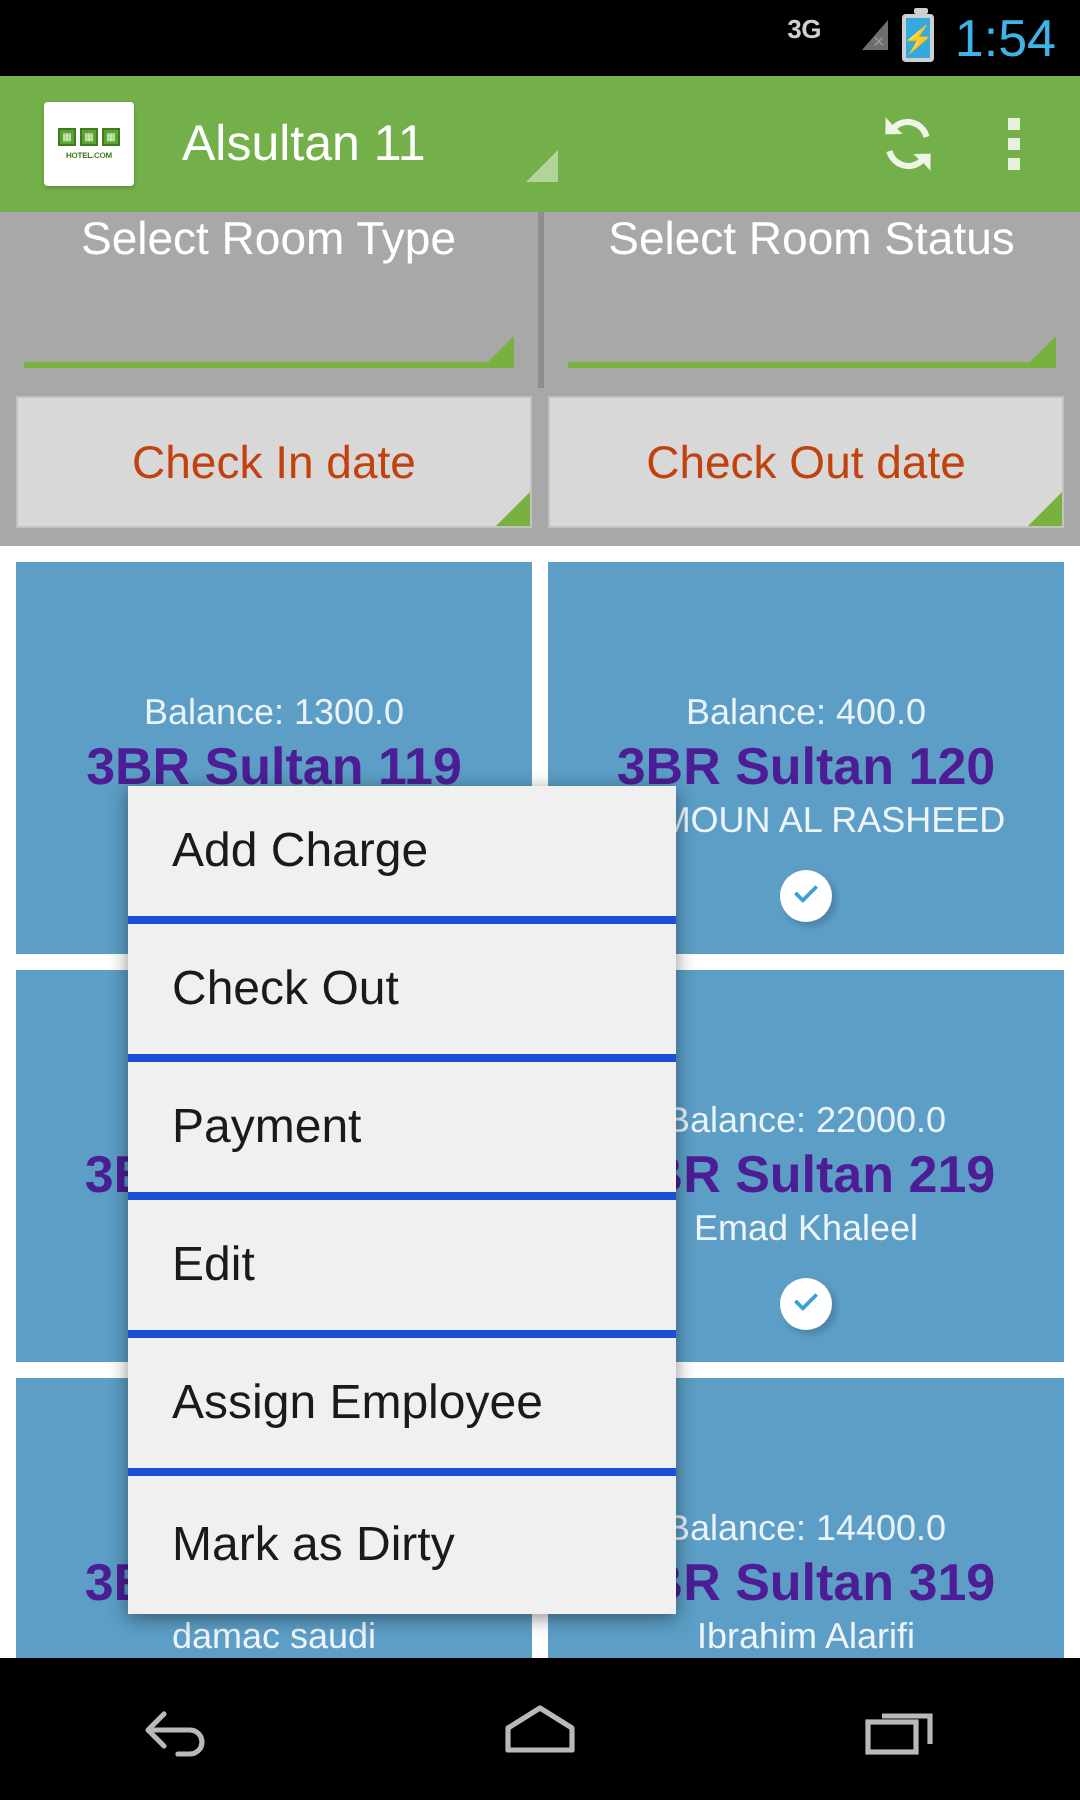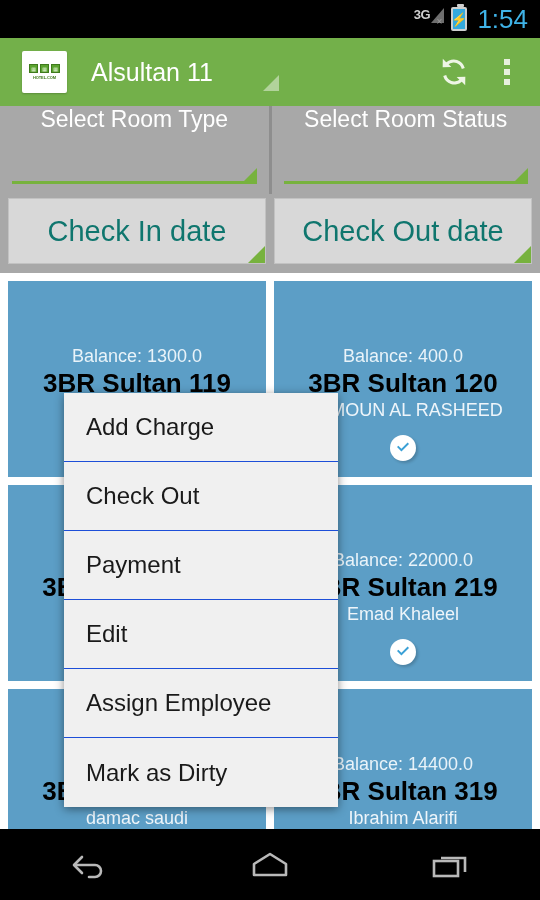--- a/index.html
+++ b/index.html
@@ -18,23 +18,24 @@
 
   
   #status-bar {
     position: absolute; left: 0; top: 0;
     width: 540px; height: 38px;
     background: #000000;
     display: flex; align-items: center; justify-content: flex-end;
     padding-right: 12px;
   }
   .sb-net {
-    display: flex; align-items: flex-start;
+    display: flex; align-items: center;
     margin-right: 7px;
     position: relative;
+    gap: 20px;
   }
   .sb-net-label {
     font-size: 13px; color: #d0d0d0; font-weight: bold;
     line-height: 1; margin-right: 1px; margin-bottom: 9px;
     letter-spacing: -0.3px;
   }
   .sb-tri {
     width: 0; height: 0;
     border-left: 13px solid transparent;
     border-bottom: 15px solid #6e6e6e;
@@ -142,21 +143,21 @@
   .date-row {
     position: absolute; top: 92px; left: 0;
     width: 540px; height: 66px; display: flex; gap: 8px;
     padding: 0 8px;
   }
   .date-btn {
     flex: 1; position: relative;
     background: #d8d8d8;
     border: 1px solid #c2c2c2;
     display: flex; align-items: center; justify-content: center;
-    color: #0f766e; font-size: 29px;
+    color: #c2410c; font-size: 23px;
   }
   .date-caret {
     position: absolute; right: 0px; bottom: 0px;
     width: 0; height: 0;
     border-left: 17px solid transparent;
     border-bottom: 17px solid #77b23e;
   }
 
   
   #grid-area {
@@ -173,21 +174,21 @@
     position: relative;
     display: flex; flex-direction: column;
     align-items: center; justify-content: flex-start;
     padding-top: 64px;
     overflow: hidden;
   }
   .card-balance {
     color: #e9f3f9; font-size: 18px; line-height: 1.25;
   }
   .card-room {
-    color: #000000; font-size: 26px; font-weight: bold;
+    color: #4c1d95; font-size: 26px; font-weight: bold;
     line-height: 1.2; white-space: nowrap;
   }
   .card-guest {
     color: #eef5fa; font-size: 18px; line-height: 1.3;
     white-space: nowrap;
   }
   .card-check {
     position: absolute; left: 50%; bottom: 16px;
     transform: translateX(-50%);
     width: 26px; height: 26px; border-radius: 50%;
@@ -203,21 +204,21 @@
     width: 274px;
     background: #f0f0f0;
     box-shadow: 0 2px 9px rgba(0,0,0,.45);
     z-index: 50;
   }
   .menu-item {
     height: 69px;
     display: flex; align-items: center;
     padding-left: 22px;
     font-size: 24px; color: #1a1a1a;
-    border-bottom: 1px solid #1d4ed8;
+    border-bottom: 4px solid #1d4ed8;
   }
   .menu-item:last-child { border-bottom: none; }
 
   
   #nav-bar {
     position: absolute; left: 0; bottom: 0;
     width: 540px; height: 71px;
     background: #000000;
     display: flex; align-items: center; justify-content: space-around;
   }

